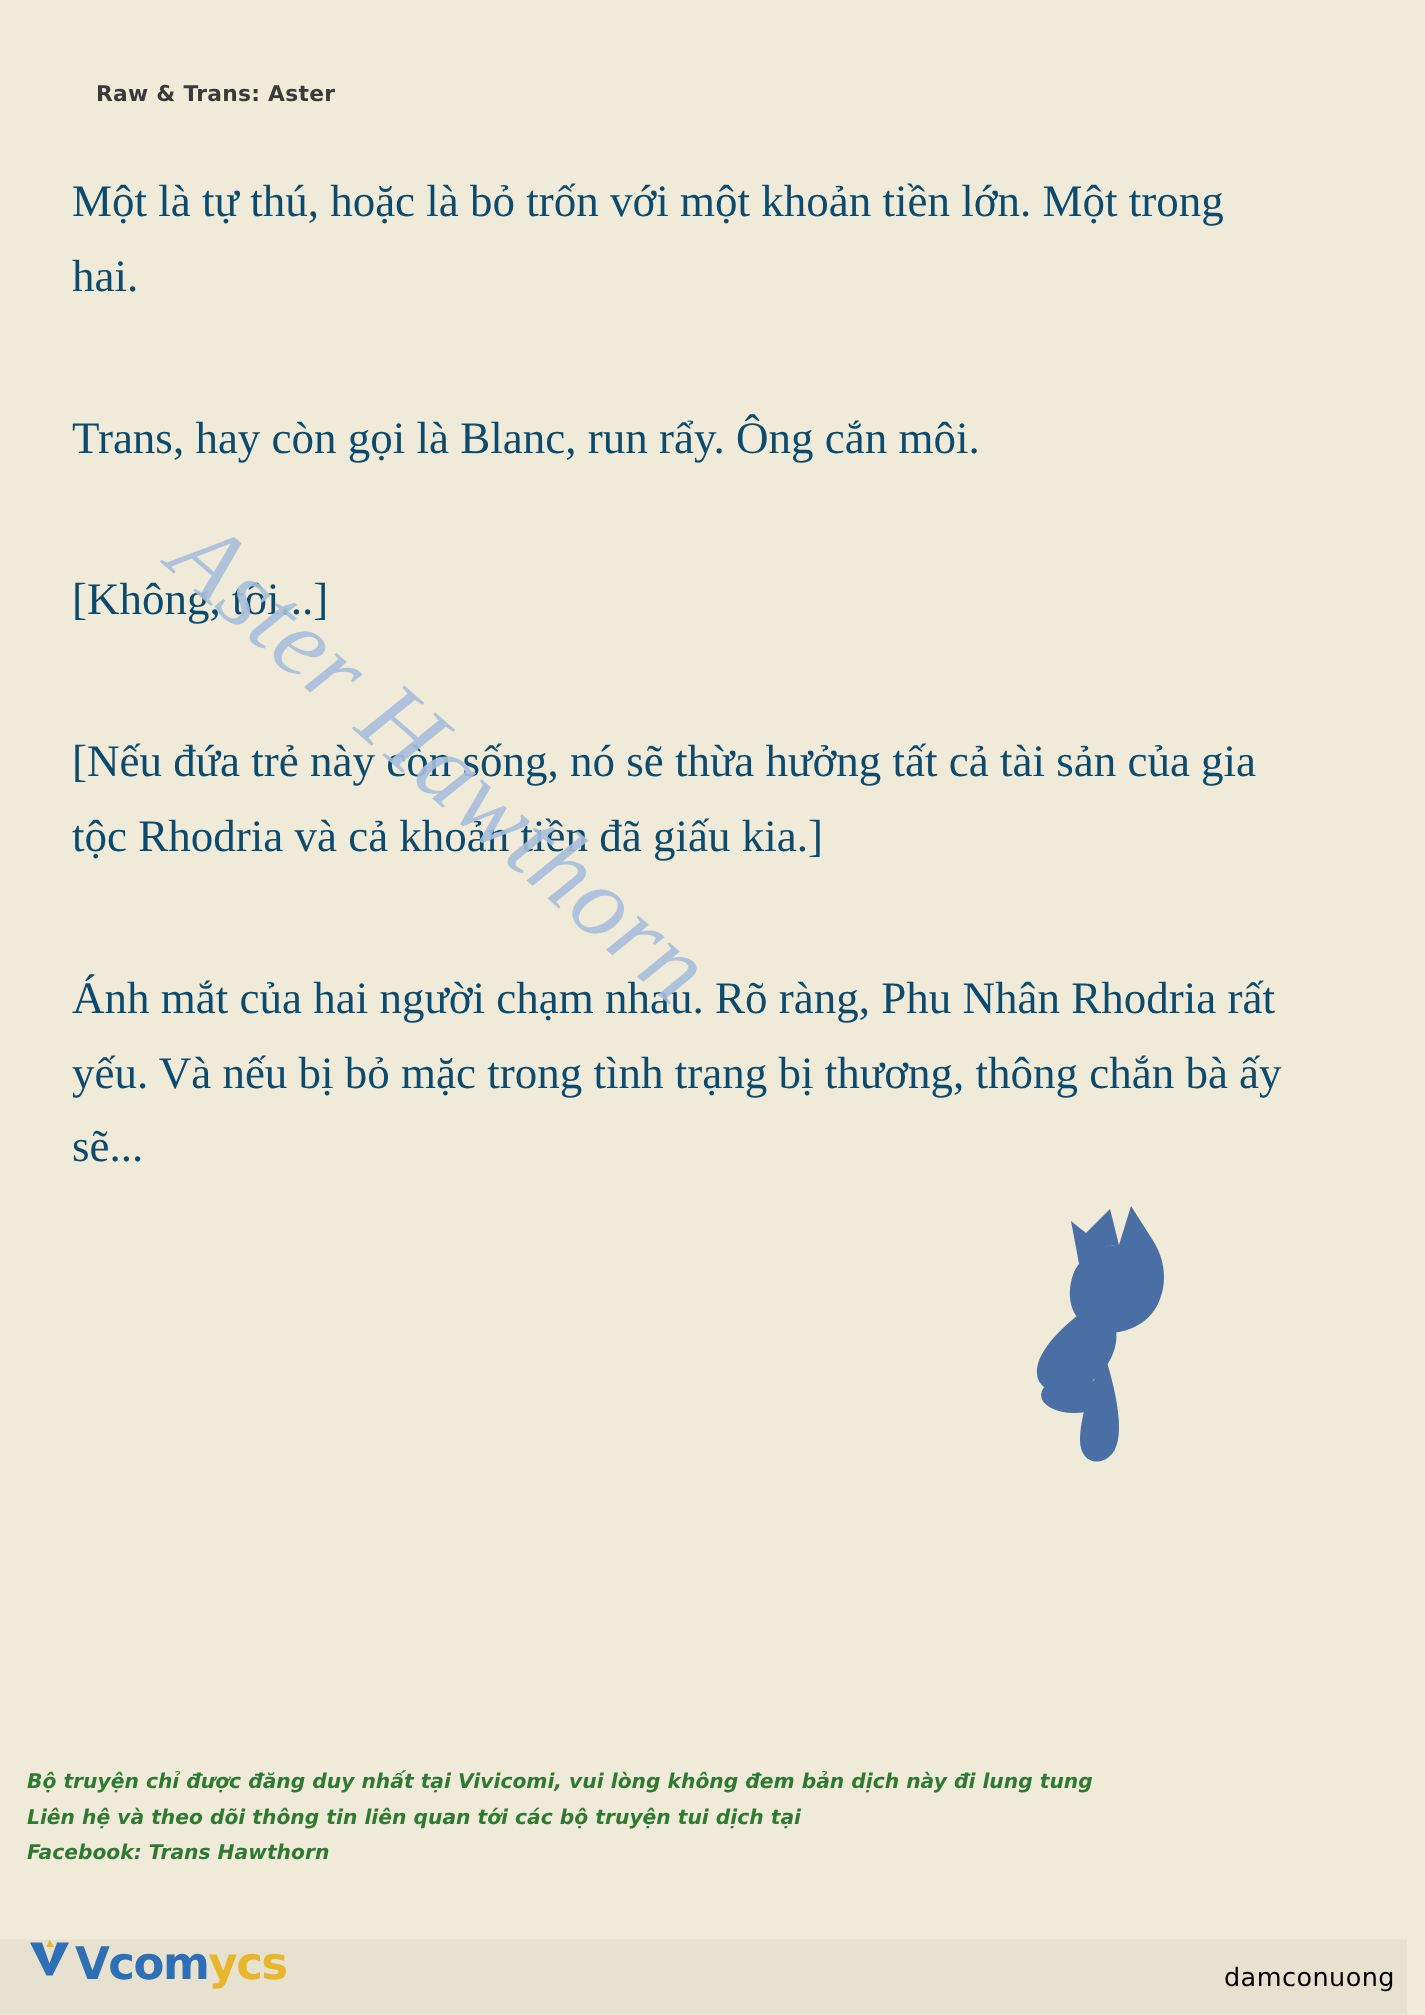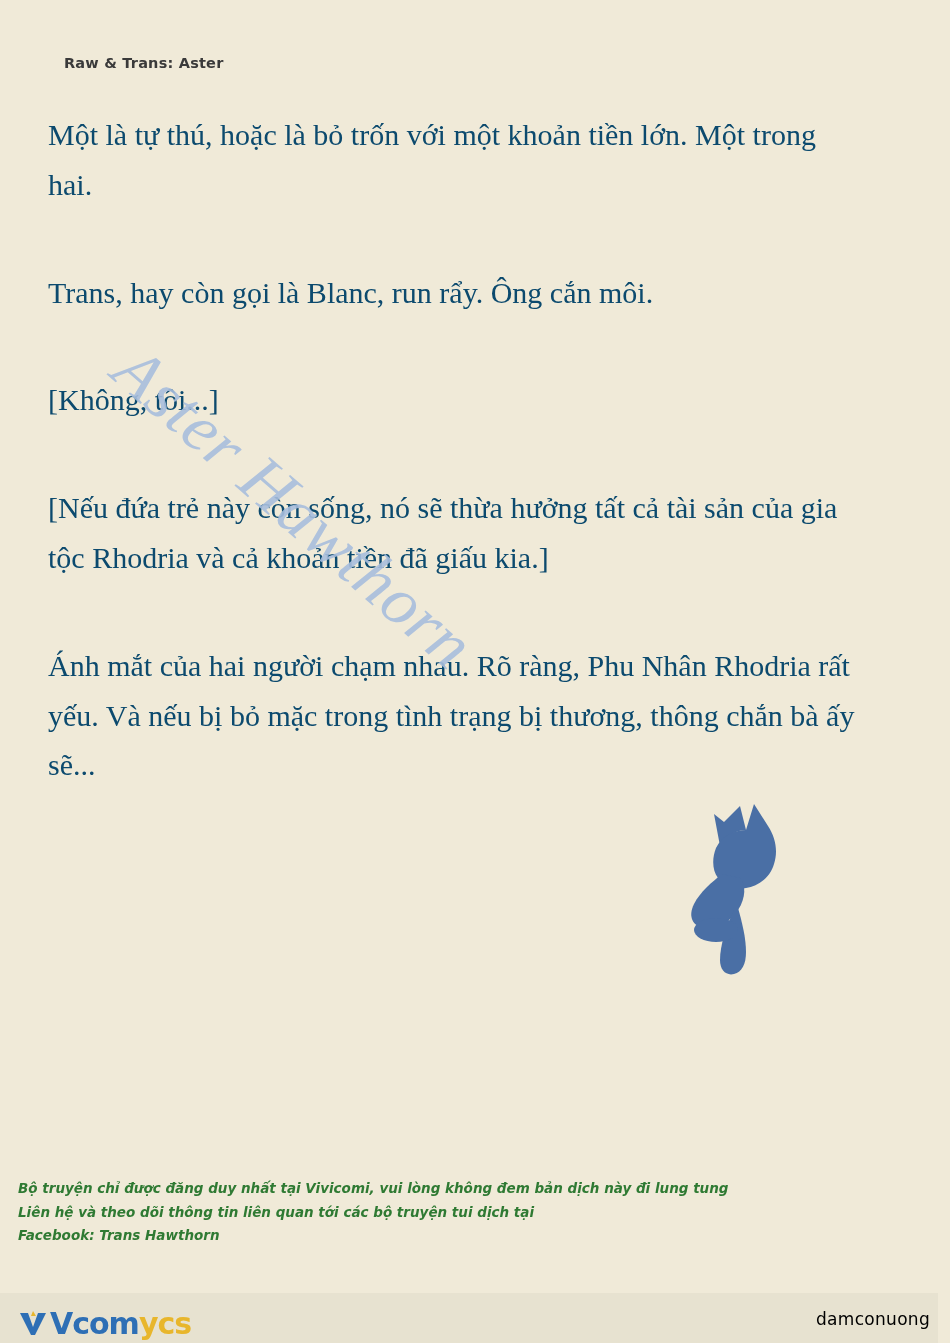--- a/index.html
+++ b/index.html
@@ -106,21 +106,21 @@
     bottom: 0;
     width: 950px;
     height: 50px;
     background: #e7e2d0;
   }
   .brand {
     position: absolute;
     left: 18px;
     bottom: 6px;
     display: flex;
-    align-items: flex-end;
+    align-items: flex-start;
     height: 44px;
   }
   .brand-logo {
     width: 30px;
     height: 26px;
     margin-right: 2px;
   }
   .brand-text {
     font-family: "DejaVu Sans", sans-serif;
     font-size: 30px;

